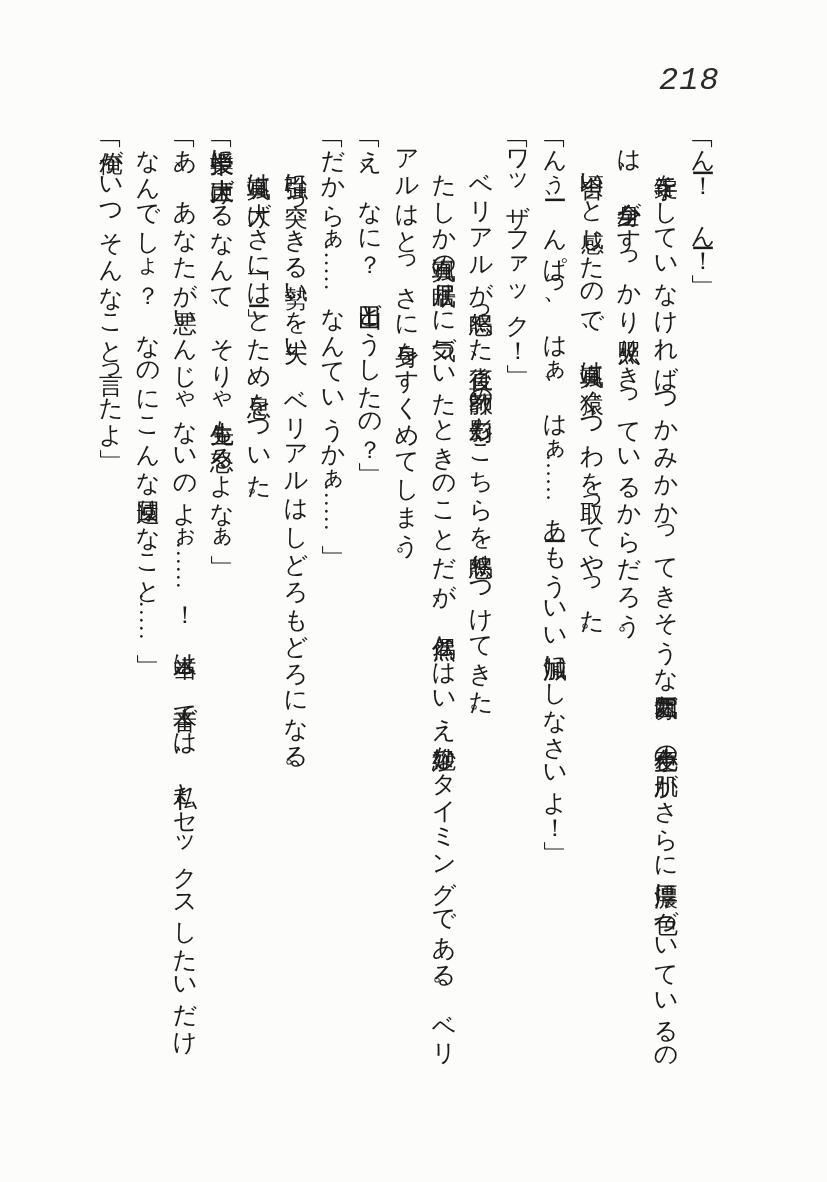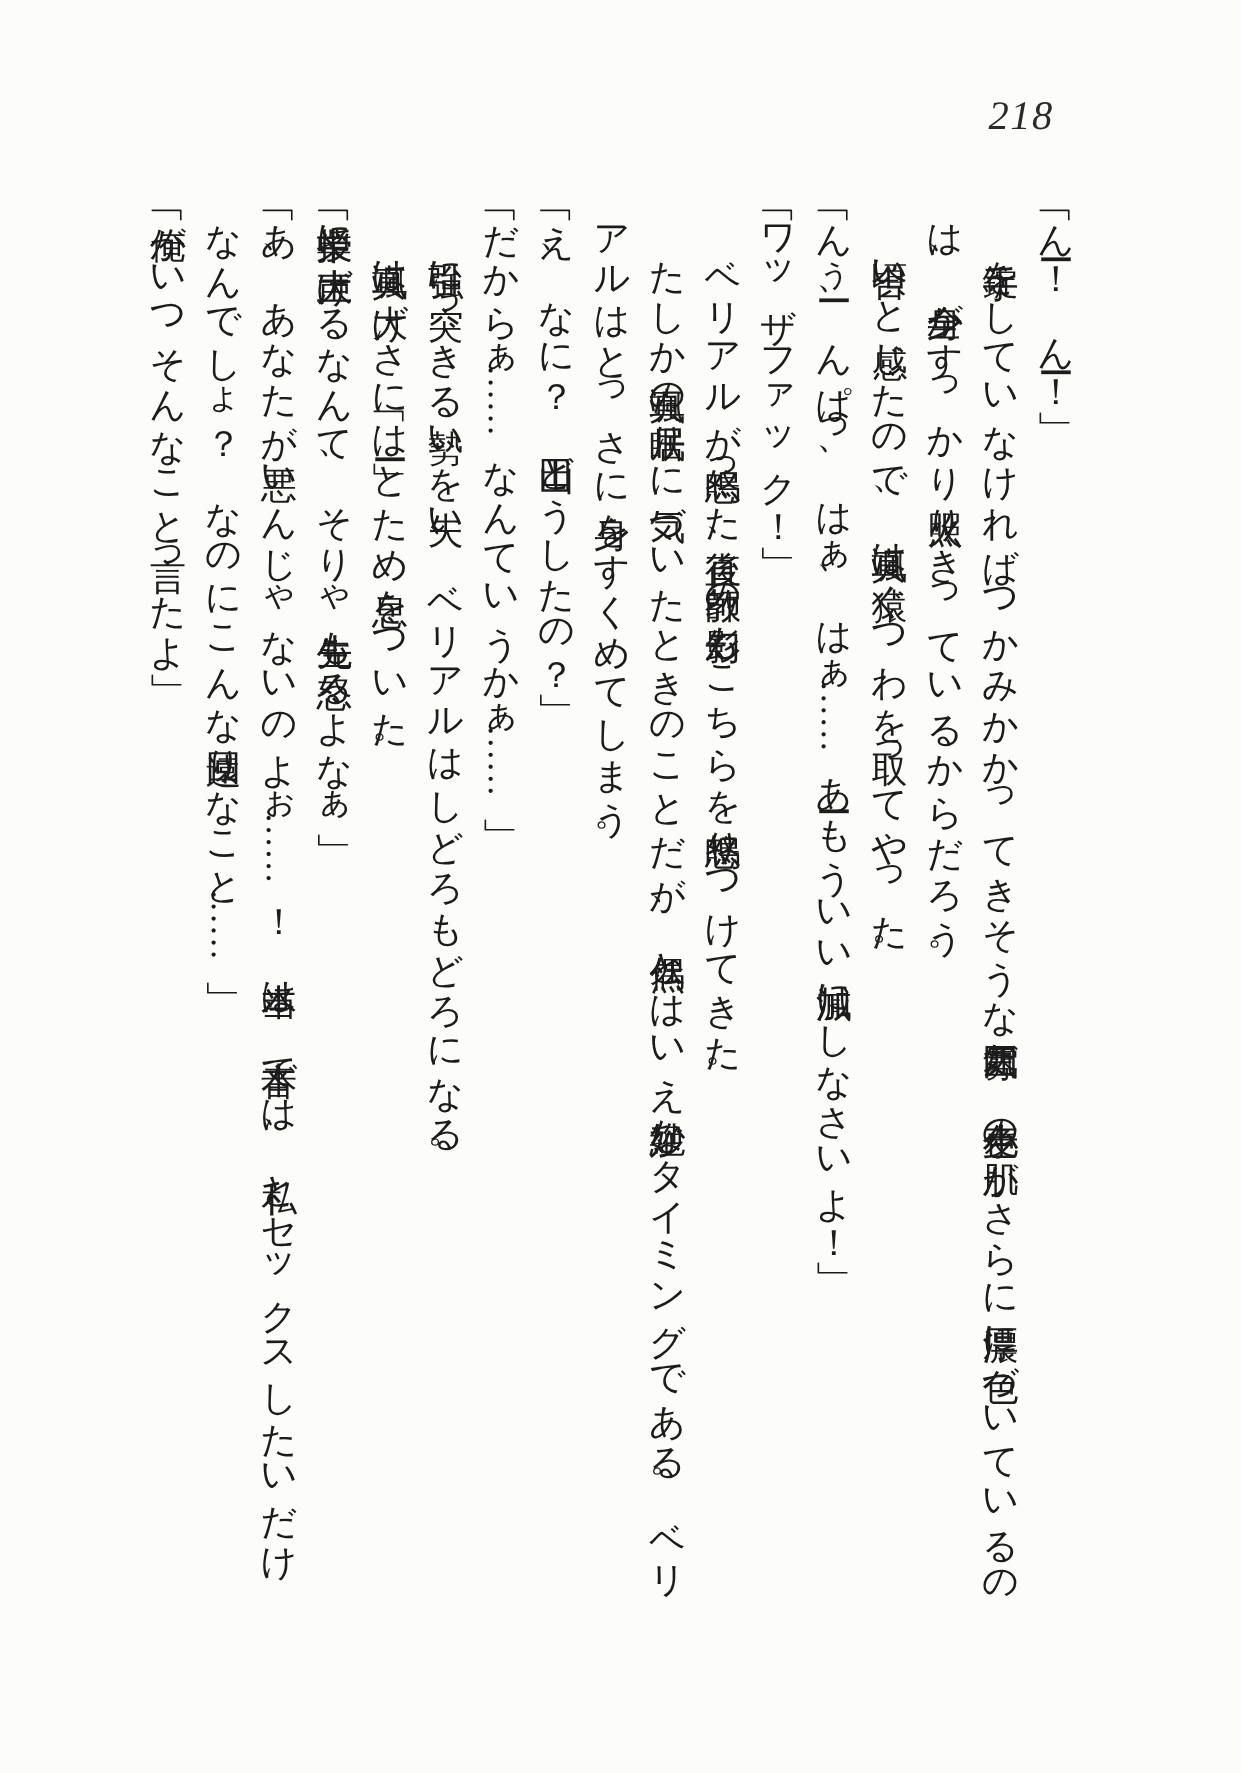--- a/index.html
+++ b/index.html
@@ -17,23 +17,23 @@
 
   .page {
     position: absolute;
     inset: 0;
   }
 
   .page-number {
     position: absolute;
     top: 62px;
     left: 659px;
-    font-family: Liberation Serif, serif;
+    font-family: Liberation Mono, monospace;
     font-style: italic;
-    font-size: 27px;
+    font-size: 32px;
     letter-spacing: 1px;
     color: #2b2b2b;
   }
 
   .text-block {
     position: absolute;
     top: 133px;
     right: 106px;
     height: 926px;
     writing-mode: vertical-rl;

